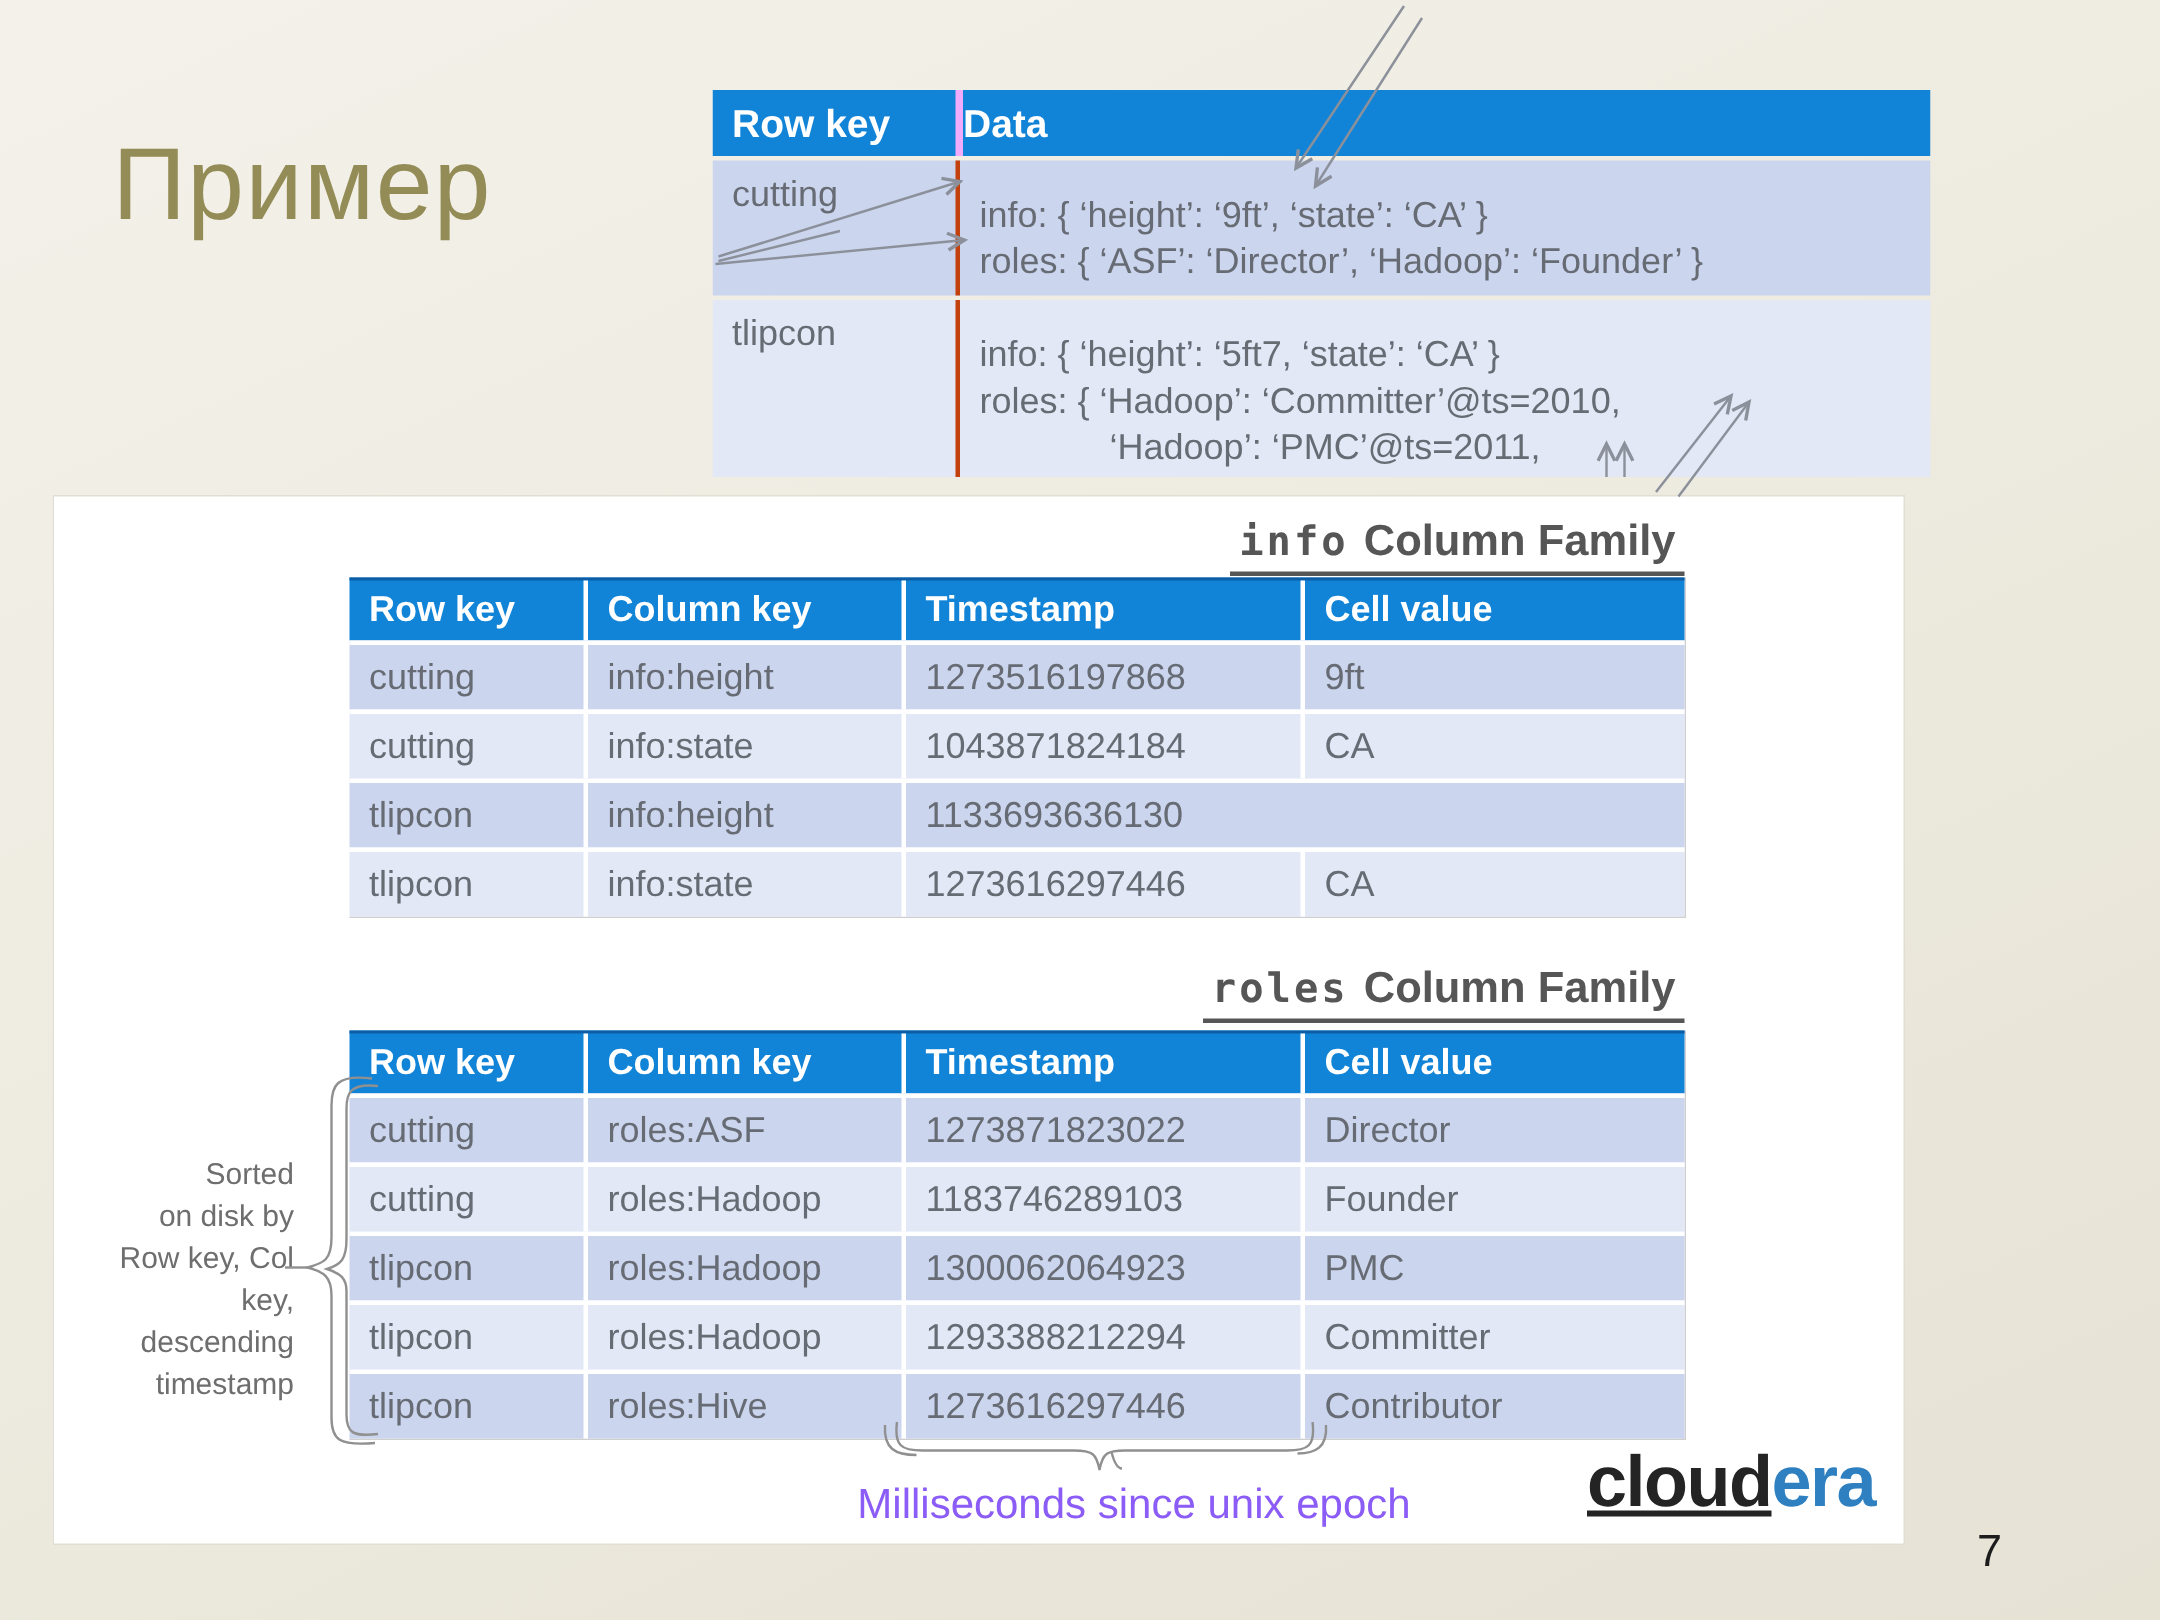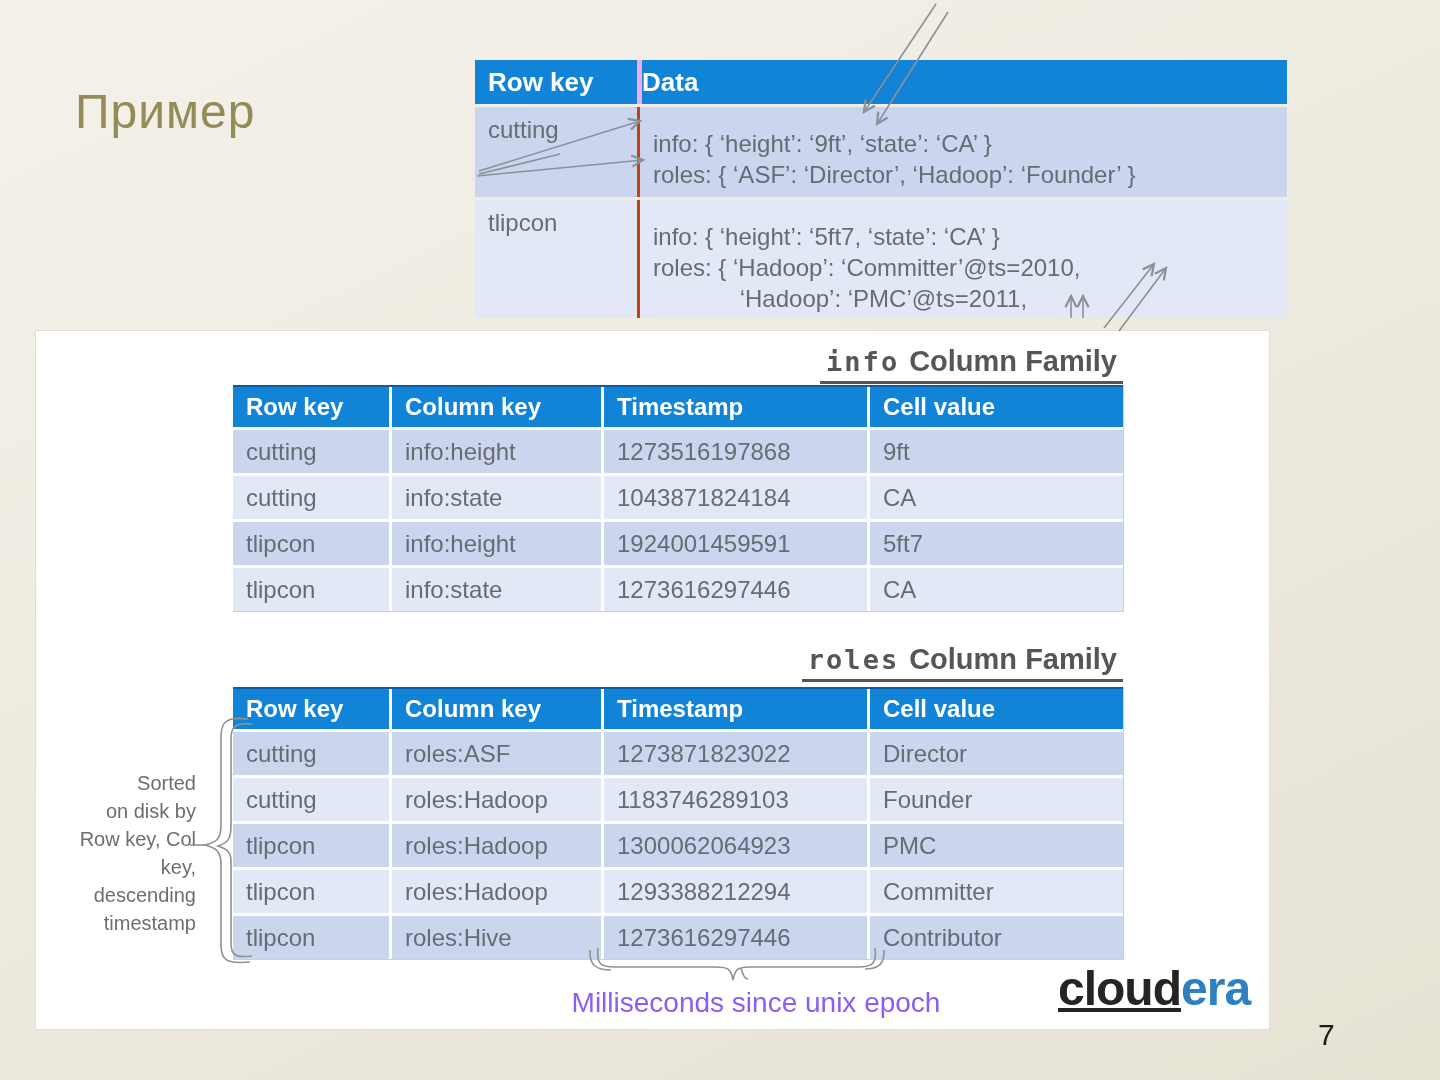--- a/index.html
+++ b/index.html
@@ -4,21 +4,21 @@
 <style>
   html,body{margin:0;padding:0;}
   body{
     width:1440px;height:1080px;position:relative;overflow:hidden;
     font-family:"Liberation Sans", sans-serif;
     background:linear-gradient(155deg,#f4f1ea 0%,#edeadf 50%,#e6e2d4 100%);
   }
   
   .slide-title{
     position:absolute;left:75px;top:84px;
-    font-size:48px;font-weight:400;color:#948c56;letter-spacing:1px;
+    font-size:68px;font-weight:400;color:#948c56;letter-spacing:1px;
   }
   
   .top-table{
     position:absolute;left:475px;top:60px;width:812px;height:258px;
     overflow:hidden;font-size:24px;color:#676c74;
   }
   .tt-header{display:flex;background:#1284d7;color:#fff;font-weight:bold;height:44px;font-size:26px;}
   .tt-h-key{width:162px;display:flex;align-items:center;padding-left:13px;box-sizing:border-box;}
   .tt-h-data{flex:1;display:flex;align-items:center;border-left:5px solid #f0abfc;}
   .tt-row{display:flex;margin-top:3px;}
@@ -120,22 +120,21 @@
     </div>
     <div class="cf-row light">
       <div class="cell c0">cutting</div>
       <div class="cell c1">info:state</div>
       <div class="cell c2">1043871824184</div>
       <div class="cell c3">CA</div>
     </div>
     <div class="cf-row dark">
       <div class="cell c0">tlipcon</div>
       <div class="cell c1">info:height</div>
-      <div class="cell c2">1924001459591</div>
-      <div class="cell c3">5ft7</div>
+      <div class="cell c2">1133693636130</div>
     </div>
     <div class="cf-row light">
       <div class="cell c0">tlipcon</div>
       <div class="cell c1">info:state</div>
       <div class="cell c2">1273616297446</div>
       <div class="cell c3">CA</div>
     </div>
   </div>
 
   <div class="cf-heading" style="top:312px;text-decoration:underline;">

